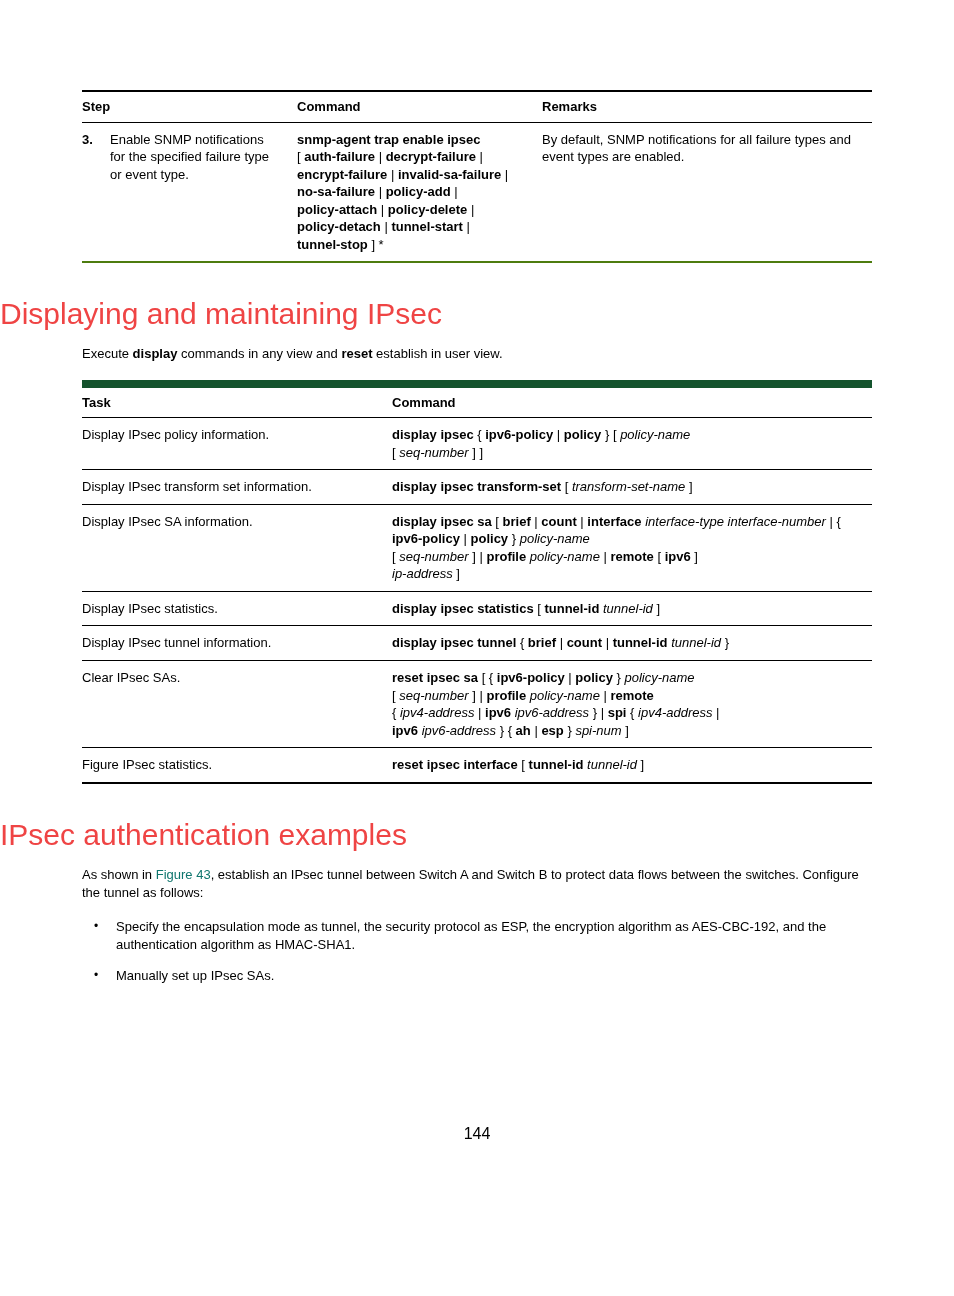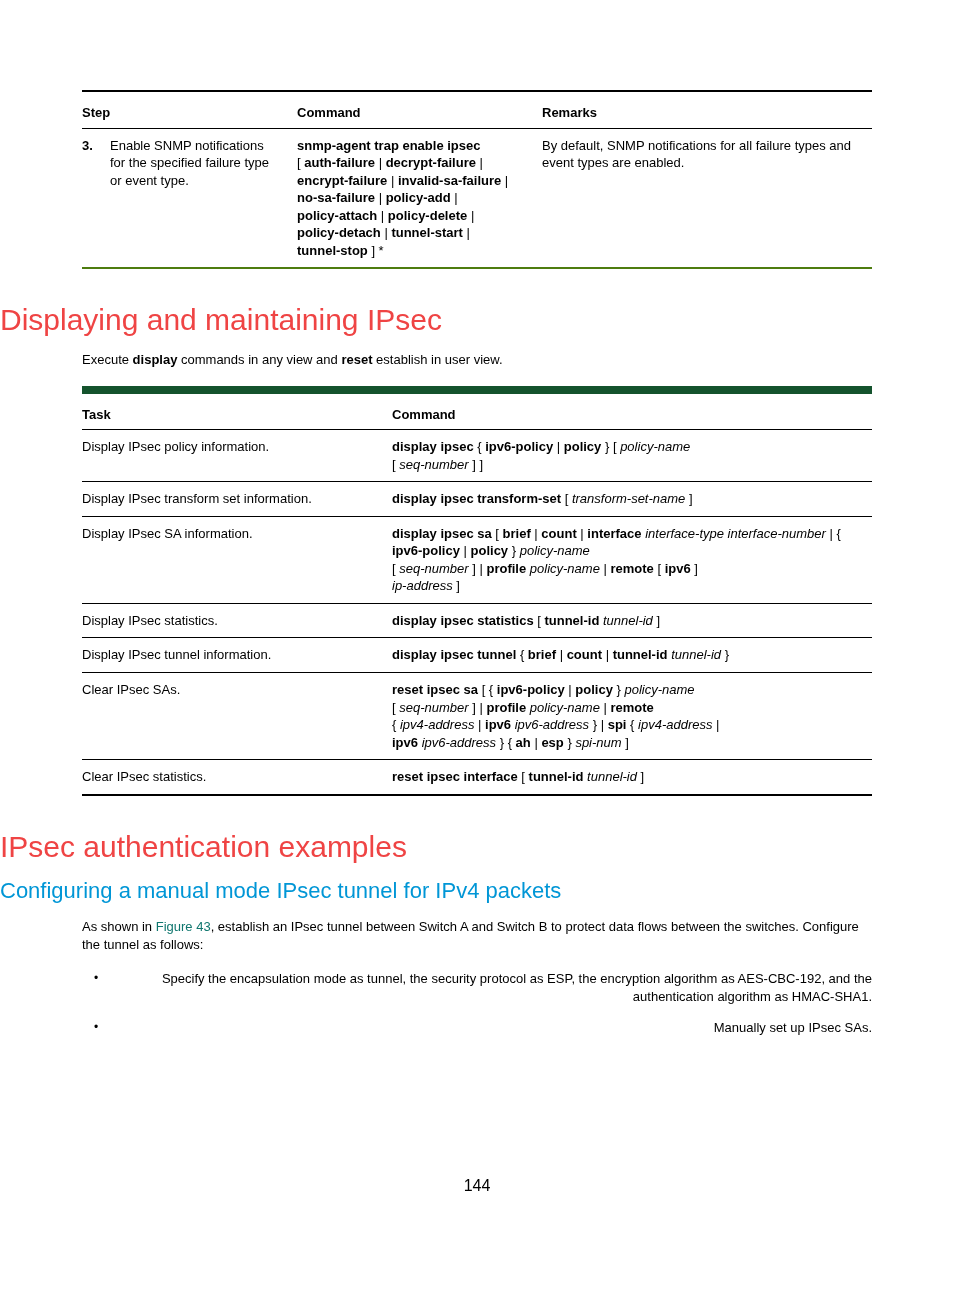--- a/index.html
+++ b/index.html
@@ -16,21 +16,21 @@
   }
   table {
     border-collapse: collapse;
     width: 100%;
     font-size: 13px;
     line-height: 1.35;
   }
   th {
     text-align: left;
     font-weight: bold;
-    padding: 12px 8px 6px 0;
+    padding: 6px 8px 6px 0;
     vertical-align: top;
   }
   td {
     padding: 8px 8px 8px 0;
     vertical-align: top;
   }
   .tbl1 thead tr {
     border-top: 2px solid #000;
     border-bottom: 1.5px solid #000;
   }
@@ -77,21 +77,20 @@
     list-style: none;
     padding: 0;
     margin: 0 0 10px 0;
     font-size: 13px;
     line-height: 1.4;
   }
   ul.bullets li {
     position: relative;
     padding-left: 34px;
     margin-bottom: 12px;
-    text-align: right;
   }
   ul.bullets li::before {
     content: "•";
     position: absolute;
     left: 12px;
     top: 0;
     font-size: 12px;
   }
   .pagenum {
     text-align: center;
@@ -188,30 +187,29 @@
           <span class="b">display ipsec tunnel</span> { <span class="b">brief</span> | <span class="b">count</span> | <span class="b">tunnel-id</span> <span class="i">tunnel-id</span> }
         </td>
       </tr>
       <tr>
         <td>Clear IPsec SAs.</td>
         <td>
           <span class="b">reset ipsec sa</span> [ { <span class="b">ipv6-policy</span> | <span class="b">policy</span> } <span class="i">policy-name</span><br>[ <span class="i">seq-number</span> ] | <span class="b">profile</span> <span class="i">policy-name</span> | <span class="b">remote</span><br>{ <span class="i">ipv4-address</span> | <span class="b">ipv6</span> <span class="i">ipv6-address</span> } | <span class="b">spi</span> { <span class="i">ipv4-address</span> |<br><span class="b">ipv6</span> <span class="i">ipv6-address</span> } { <span class="b">ah</span> | <span class="b">esp</span> } <span class="i">spi-num</span> ]
         </td>
       </tr>
       <tr class="lastrow">
-        <td>Clear IPsec statistics.</td>
+        <td>Figure IPsec statistics.</td>
         <td>
           <span class="b">reset ipsec interface</span> [ <span class="b">tunnel-id</span> <span class="i">tunnel-id</span> ]
         </td>
       </tr>
     </tbody>
   </table>
 
   <h1 class="section">IPsec authentication examples</h1>
-  <h2 class="section">Configuring a manual mode IPsec tunnel for IPv4 packets</h2>
 
   <p class="body">
     <span>As shown in </span><span class="link">Figure 43</span><span>, establish an IPsec tunnel between Switch A and Switch B to protect data flows between the switches. Configure the tunnel as follows:</span>
   </p>
 
   <ul class="bullets">
     <li>Specify the encapsulation mode as tunnel, the security protocol as ESP, the encryption algorithm as AES-CBC-192, and the authentication algorithm as HMAC-SHA1.</li>
     <li>Manually set up IPsec SAs.</li>
   </ul>
 

